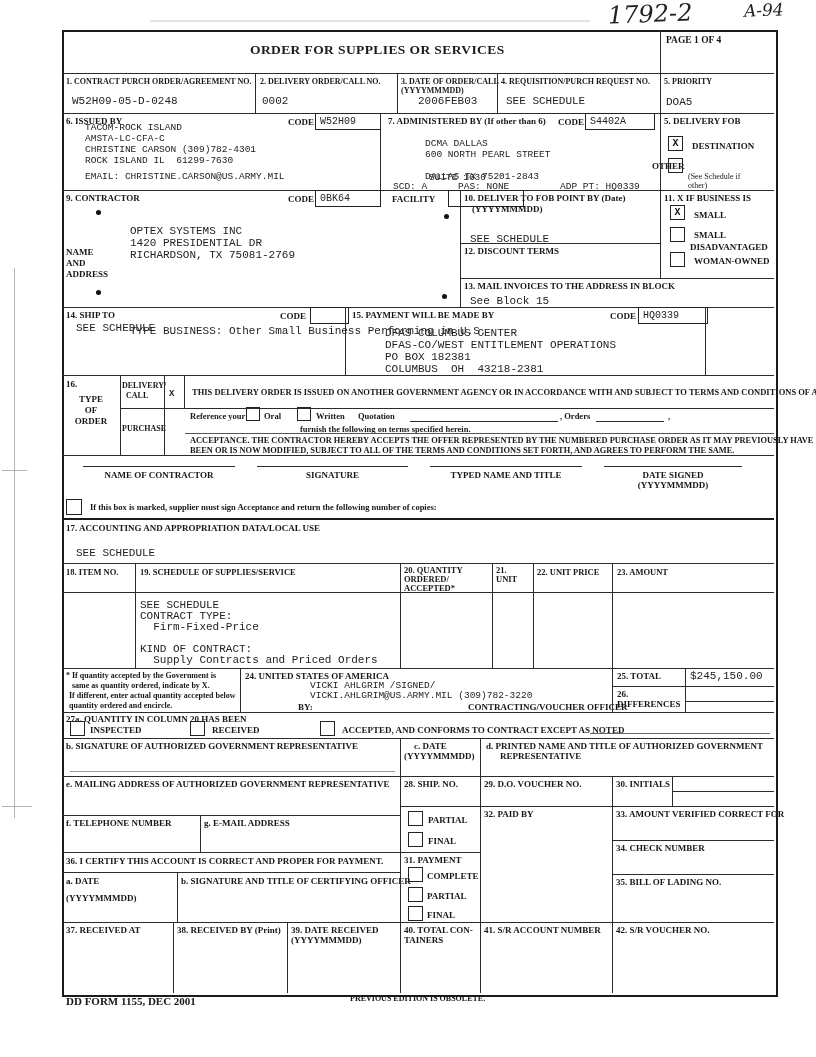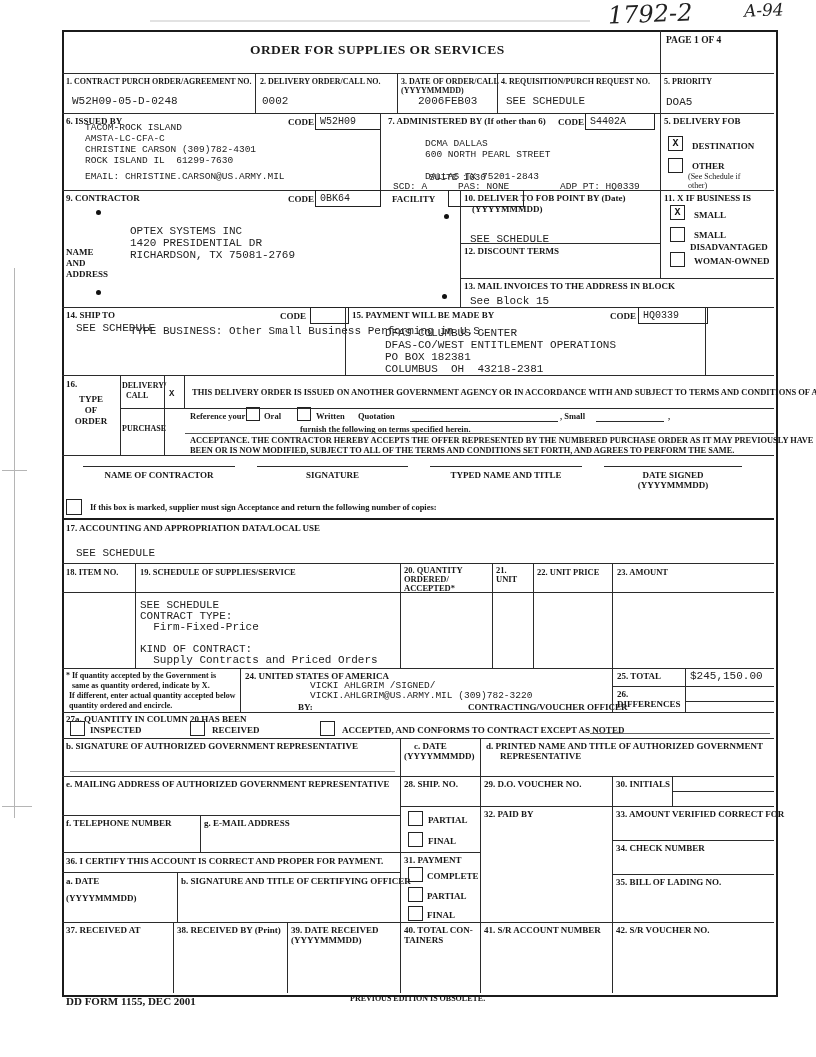--- a/index.html
+++ b/index.html
@@ -77,21 +77,21 @@
   <div class="mono9" style="left:425px;top:150px;">600 NORTH PEARL STREET</div>
   <div class="mono9" style="left:429px;top:161px;margin-top:12px;">SUITE 1630</div>
   <div class="mono9" style="left:425px;top:172px;">DALLAS TX 75201-2843</div>
   <div class="mono9" style="left:393px;top:182px;">SCD: A</div>
   <div class="mono9" style="left:458px;top:182px;">PAS: NONE</div>
   <div class="mono9" style="left:560px;top:182px;">ADP PT: HQ0339</div>
   <div class="lbl" style="left:664px;top:116px;">5. DELIVERY FOB</div>
   <div class="cb" style="left:668px;top:136px;">X</div>
   <div class="lbl" style="left:692px;top:141px;">DESTINATION</div>
   <div class="cb" style="left:668px;top:158px;"></div>
-  <div class="lbl" style="left:692px;top:161px;text-align:right;">OTHER</div>
+  <div class="lbl" style="left:652px;top:161px;text-align:right;">OTHER</div>
   <div class="lbl8" style="left:688px;top:172px;font-weight:normal;">(See Schedule if</div>
   <div class="lbl8" style="left:688px;top:181px;font-weight:normal;">other)</div>
   <div class="vl" style="left:380px;top:113px;height:77px;"></div>
   <div class="vl" style="left:660px;top:113px;height:77px;"></div>
   <div class="hl" style="left:62px;top:190px;width:712px;"></div>
 
   <div class="lbl" style="left:66px;top:193px;">9. CONTRACTOR</div>
   <div class="lbl" style="left:288px;top:194px;">CODE</div>
   <div class="vbox" style="left:315px;top:190px;width:60px;height:15px;">0BK64</div>
   <div class="lbl" style="left:392px;top:194px;">FACILITY</div>
@@ -151,21 +151,21 @@
   <div class="lbl" style="left:169px;top:389px;font-family:'Liberation Mono',monospace;">X</div>
   <div class="lbl8" style="left:192px;top:388px;font-size:8.5px;">THIS DELIVERY ORDER IS ISSUED ON ANOTHER GOVERNMENT AGENCY OR IN ACCORDANCE WITH AND SUBJECT TO TERMS AND CONDITIONS OF ABOVE NUMBERED CONTRACT.</div>
   <div class="lbl8" style="left:122px;top:424px;">PURCHASE</div>
   <div class="lbl8" style="left:190px;top:412px;font-size:8.5px;">Reference your</div>
   <div class="cb" style="left:246px;top:407px;width:12px;height:12px;"></div>
   <div class="lbl8" style="left:264px;top:412px;font-size:8.5px;">Oral</div>
   <div class="cb" style="left:297px;top:407px;width:12px;height:12px;"></div>
   <div class="lbl8" style="left:316px;top:412px;font-size:8.5px;">Written</div>
   <div class="lbl8" style="left:358px;top:412px;font-size:8.5px;">Quotation</div>
   <div class="hl" style="left:410px;top:421px;width:148px;"></div>
-  <div class="lbl8" style="left:560px;top:412px;font-size:8.5px;">, Small</div>
+  <div class="lbl8" style="left:560px;top:412px;font-size:8.5px;">, Orders</div>
   <div class="hl" style="left:596px;top:421px;width:68px;"></div>
   <div class="lbl8" style="left:668px;top:412px;font-size:8.5px;">,</div>
   <div class="lbl8" style="left:300px;top:425px;font-size:8.5px;">furnish the following on terms specified herein.</div>
   <div class="hl" style="left:185px;top:433px;width:589px;border-top-color:#555;"></div>
   <div class="lbl8" style="left:190px;top:446px;font-size:8.4px;">BEEN OR IS NOW MODIFIED, SUBJECT TO ALL OF THE TERMS AND CONDITIONS SET FORTH, AND AGREES TO PERFORM THE SAME.</div>
   <div class="lbl8" style="left:190px;top:436px;font-size:8.4px;">ACCEPTANCE.  THE CONTRACTOR HEREBY ACCEPTS THE OFFER REPRESENTED BY THE NUMBERED PURCHASE ORDER AS IT MAY PREVIOUSLY HAVE</div>
   <div class="vl" style="left:120px;top:375px;height:80px;"></div>
   <div class="vl" style="left:164px;top:375px;height:80px;"></div>
   <div class="vl" style="left:184px;top:375px;height:33px;"></div>
   <div class="hl" style="left:120px;top:408px;width:654px;"></div>

